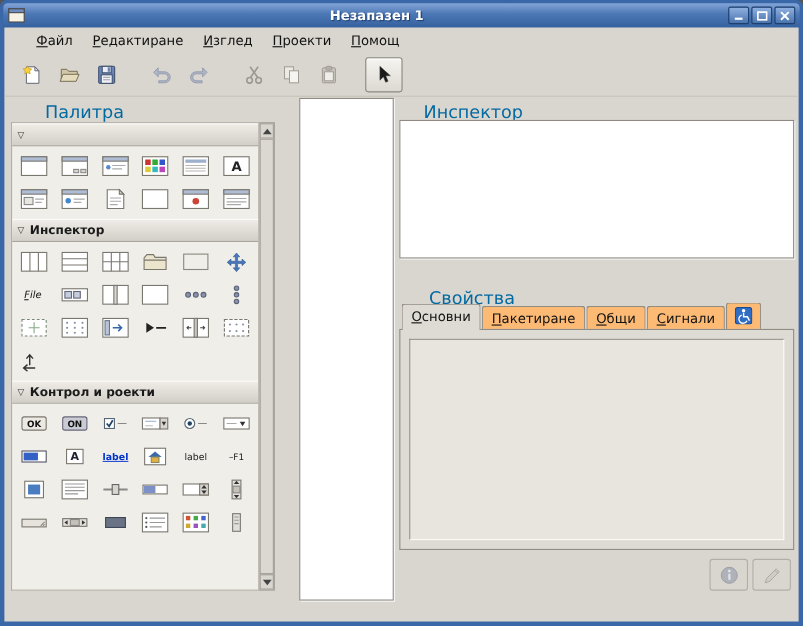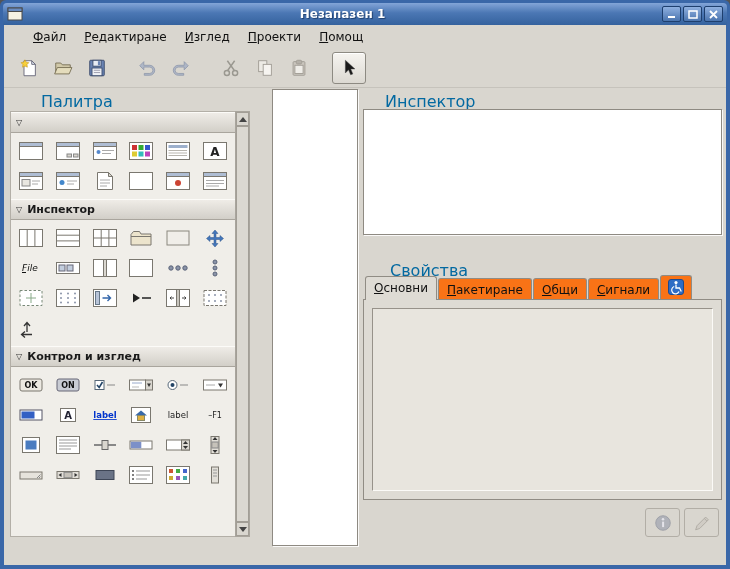--- a/index.html
+++ b/index.html
@@ -31,21 +31,21 @@
   .pal-scroll{width:15px;background:#cfccc5;border:1px solid #a9a59d;display:flex;flex-direction:column;}
   .sb-btn{height:14px;background:#d9d6cf;border:1px solid #a29e96;display:flex;align-items:center;justify-content:center;}
   .sb-thumb{flex:1;background:#dbd8d1;border:1px solid #a29e96;}
   .arr-up{width:0;height:0;border-left:4px solid transparent;border-right:4px solid transparent;border-bottom:5px solid #444;}
   .arr-dn{width:0;height:0;border-left:4px solid transparent;border-right:4px solid transparent;border-top:5px solid #444;}
   .canvas{position:absolute;left:268px;top:64px;width:86px;height:457px;background:#fff;
     border:1px solid #8e8a82;box-shadow:1px 1px 0 rgba(255,255,255,.85);}
   .inspector-box{position:absolute;left:359px;top:84px;width:359px;height:126px;background:#fff;
     border:1px solid #8e8a82;box-shadow:1px 1px 0 rgba(255,255,255,.85);}
   .tabs-row{position:absolute;left:359px;top:247px;width:359px;height:28px;display:flex;align-items:flex-end;padding-left:2px;}
-  .tab{padding:4px 8px 3px;font-size:12px;background:#f97316;border:1px solid #908c84;border-bottom:none;
+  .tab{padding:4px 8px 3px;font-size:12px;background:#fdba74;border:1px solid #908c84;border-bottom:none;
     border-radius:3px 3px 0 0;margin:3px 1px 0 0;color:#111;}
   .tab.active{background:#dedbd4;padding-bottom:5px;margin-top:2px;position:relative;z-index:2;}
   .tab.icon-tab{padding:3px 7px 2px;}
   .notebook-page{position:absolute;left:359px;top:274px;width:359px;height:201px;background:#dedbd4;border:1px solid #908c84;}
   .props-panel{position:absolute;left:8px;top:8px;right:8px;bottom:8px;background:#e8e5de;
     border:1px solid;border-color:#97928a #fbfaf7 #fbfaf7 #97928a;}
   .act-btn{position:absolute;width:35px;height:29px;top:483px;border:1px solid #b2aea6;border-radius:3px;
     background:#d9d6cf;display:flex;align-items:center;justify-content:center;}
   .act-btn .ico{opacity:.55;}
   .ico{display:inline-flex;align-items:center;justify-content:center;}
@@ -480,21 +480,21 @@
               <span class="ico">
                 <svg width="26" height="20" viewBox="0 0 26 20">
                   <path d="M9 14 V5 M6 8 L9 4.5 L12 8" fill="none" stroke="#333" stroke-width="1.3"></path>
                   <path d="M14 16.5 H4 M7 13.5 L3.5 16.5 L7 19.5" fill="none" stroke="#333" stroke-width="1.3"></path>
                 </svg>
               </span>
             </div>
           </div>
           <div class="pal-header">
             <span class="tri">▽</span>
-            <span>Контрол и изглед</span>
+            <span>Контрол и роекти</span>
           </div>
           <div class="pal-grid">
             <div class="pal-item">
               <span class="ico">
                 <svg width="26" height="20" viewBox="0 0 26 20">
                   <rect x="2" y="4" width="22" height="12" rx="2" fill="#ece9e2" stroke="#7a776f"></rect>
                   <text x="13" y="13" font-size="8" font-weight="bold" text-anchor="middle" fill="#111">OK</text>
                 </svg>
               </span>
             </div>

